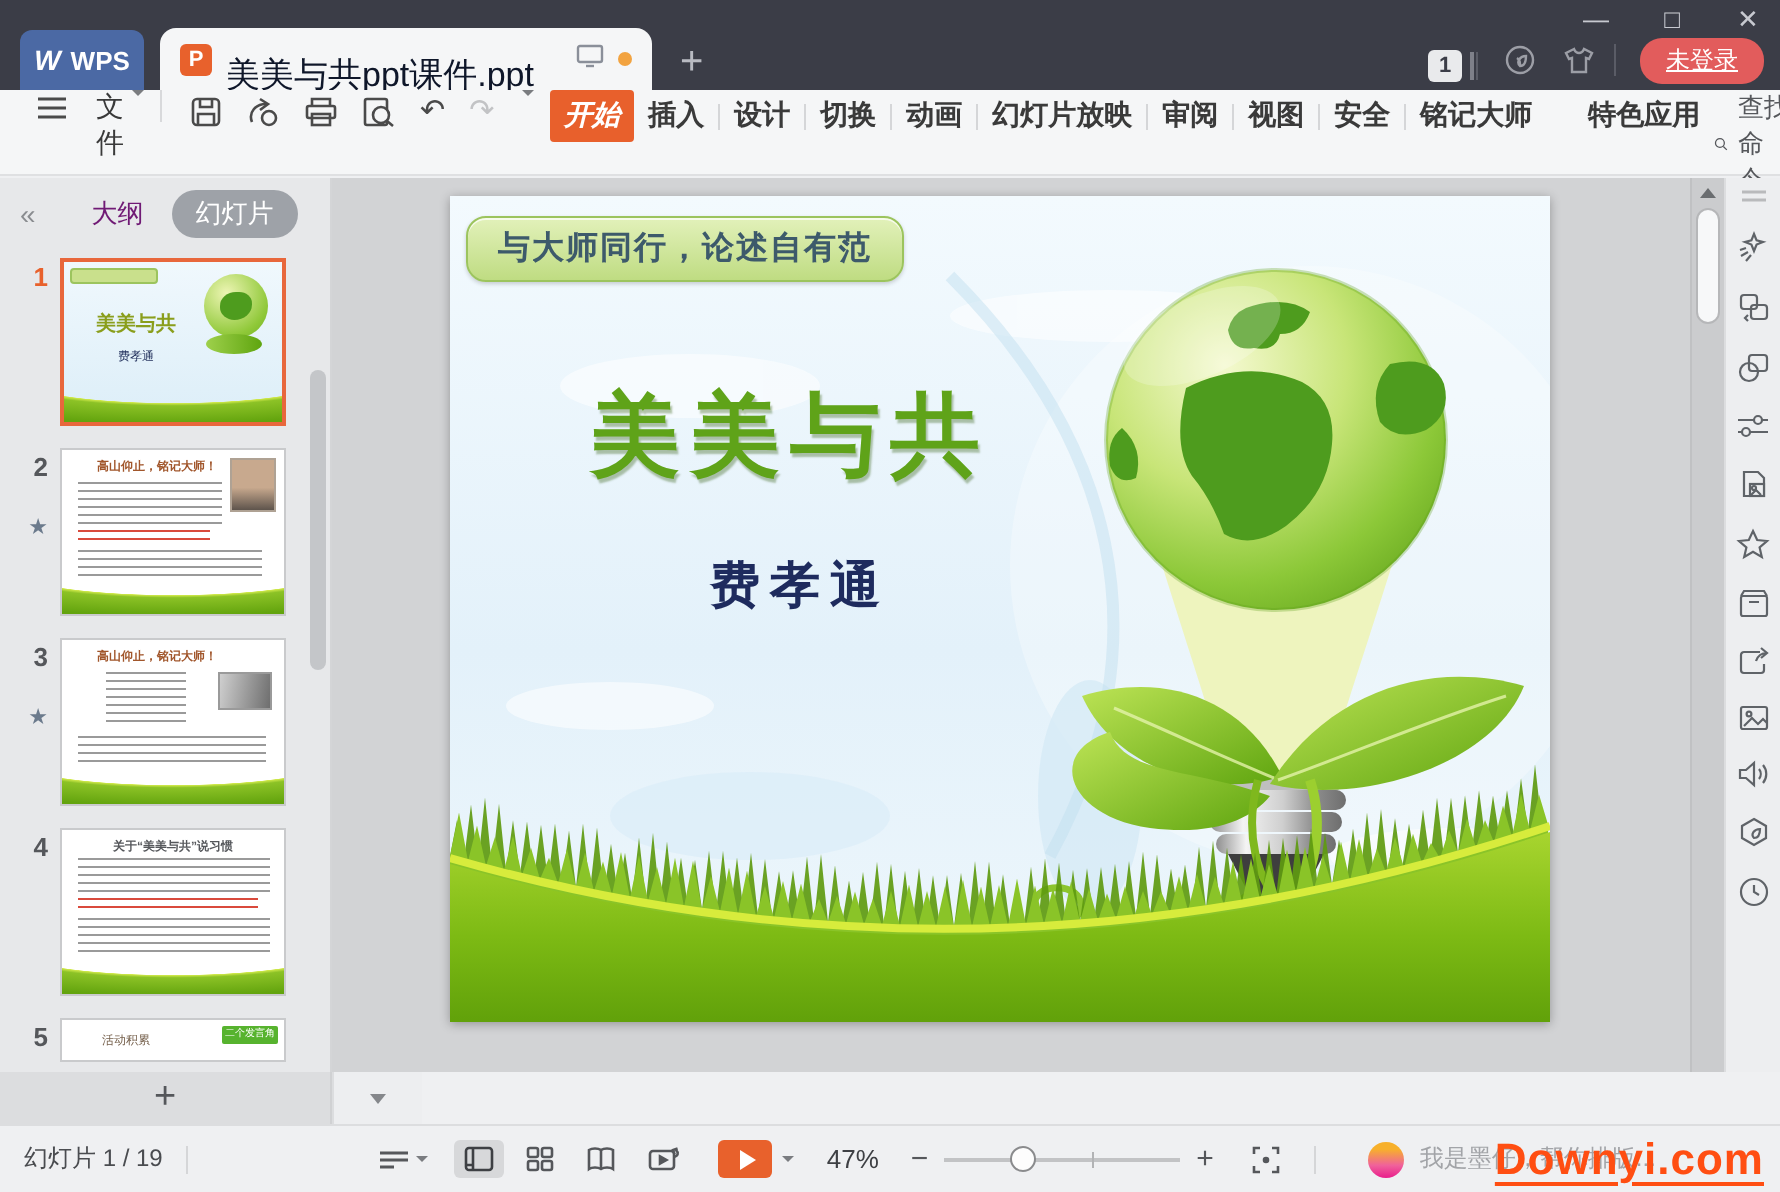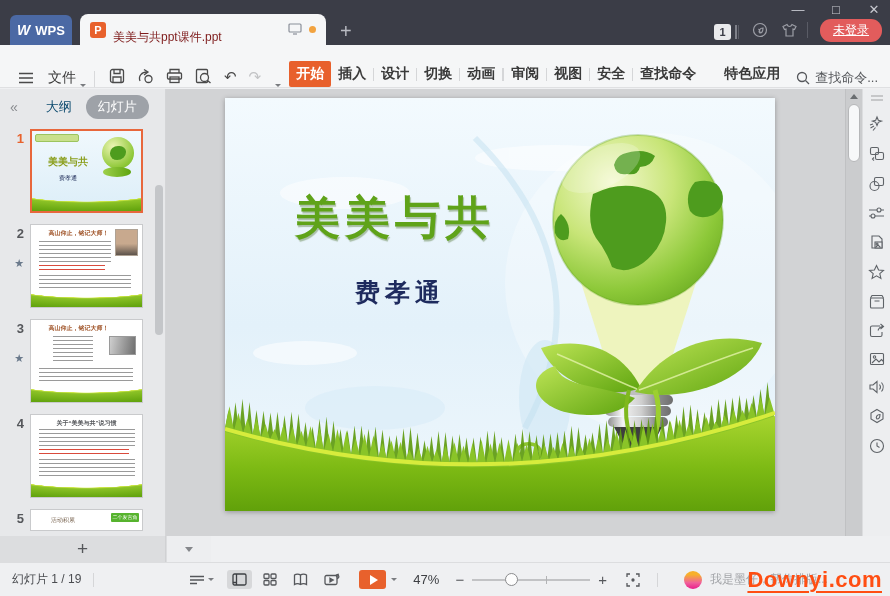--- a/index.html
+++ b/index.html
@@ -7,55 +7,55 @@
   .app { position:relative; width:890px; height:596px; background:#EFF0F2; }
 
   
   .titlebar { position:absolute; top:0; left:0; right:0; height:45px; background:#3B3D47; }
   .win-controls { position:absolute; top:2px; right:8px; display:flex; gap:22px; color:#C7C9D0; font-size:13px; }
   .win-controls span { cursor:default; width:16px; text-align:center; }
   .wps-tab { position:absolute; left:10px; bottom:0; width:62px; height:30px; background:#4B69A4; border-radius:6px 6px 0 0; display:flex; align-items:center; justify-content:center; gap:5px; color:#fff; font-size:13px; font-weight:bold; }
   .wps-logo { font-style:italic; font-weight:900; font-size:14px; }
   .doc-tab { position:absolute; left:80px; bottom:0; width:246px; height:31px; background:#F5F6F7; border-radius:8px 8px 0 0; display:flex; align-items:center; padding:0 10px; gap:7px; }
   .p-icon { width:16px; height:16px; border-radius:3px; background:#E8612C; color:#fff; font-size:11px; font-weight:bold; display:flex; align-items:center; justify-content:center; flex:none; }
-  .doc-title { color:#7f1d1d; font-size:12px; white-space:nowrap; overflow:hidden; flex:1;margin-top:16px; }
+  .doc-title { color:#0f172a; font-size:17px; white-space:nowrap; overflow:hidden; flex:1;margin-top:16px; }
   .unsaved-dot { width:7px; height:7px; border-radius:50%; background:#F2A340; flex:none; }
   .new-tab { position:absolute; left:340px; bottom:4px; color:#B9BBC2; font-size:20px; line-height:20px; }
   .tb-icons { position:absolute; right:92px; top:22px; display:flex; align-items:center; gap:13px; }
   .tabcount { width:17px; height:16px; background:#E9EAEC; border-radius:3px; color:#3B3D47; font-size:11px; font-weight:bold; display:flex; align-items:center; justify-content:center; }
   .tabcount-bars { width:4px; height:14px; border-left:2px solid #7E8089; border-right:1px solid #5A5C66; margin-left:-9px; }
   .tb-divider { position:absolute; right:82px; top:22px; width:1px; height:16px; background:#5A5C66; }
   .login-btn { position:absolute; right:8px; top:19px; background:#E25C5C; color:#fff; font-size:12px; padding:3px 13px; border-radius:11px;text-decoration:underline; }
 
   
-  .ribbon { position:absolute; top:45px; left:0; right:0; height:43px; background:#F5F6F7; border-bottom:1px solid #DFE0E2; display:flex; align-items:flex-end; padding:0 12px; color:#3A3A3A; }
+  .ribbon { position:absolute; top:45px; left:0; right:0; height:43px; background:#F5F6F7; border-bottom:1px solid #DFE0E2; display:flex; align-items:flex-start; padding:0 12px; color:#3A3A3A; }
   .ribbon svg { display:block; }
   .file-label { font-size:14px; margin:0 4px 0 8px; }
   .rb-sep { width:1px; height:16px; background:#D8D9DB; margin:0 8px; flex:none; }
   .rb-ico { padding:3px 6px; flex:none; color:#4A4A4A; }
   .rb-ico.disabled { color:#C2C3C5; }
   .glyph { font-size:15px; line-height:15px; }
   .caret { width:0; height:0; border-left:4px solid transparent; border-right:4px solid transparent; border-top:4px solid #7A7C80; }
   .caret.sm { border-left-width:3px; border-right-width:3px; border-top-width:3px; }
   .rtabs { display:flex; align-items:center; margin-left:4px; }
   .rtab { font-size:14px; padding:4px 7px; white-space:nowrap;font-weight:bold; }
-  .rtab.active { background:#E8602C; color:#fff; border-radius:2px; font-weight:bold; }
+  .rtab.active { background:#E8602C; color:#fff; border-radius:2px; font-weight:bold;font-style:italic; }
   .rtab-sep { width:1px; height:13px; background:#D5D6D8; }
   .rtab.assist { margin-left:14px; }
   .rb-right { margin-left:auto; display:flex; align-items:center; gap:14px; color:#55575B; }
   .find-box { display:flex; align-items:center; gap:5px; font-size:13px; color:#55575B; }
 
   
   .main { position:absolute; top:89px; left:0; right:0; height:447px; display:flex; }
 
   
   .sidebar { width:166px; flex:none; background:#E7E8EA; border-right:1px solid #D4D5D7; position:relative; }
   .sb-header { height:36px; display:flex; align-items:center; padding:0 10px; }
   .sb-collapse { color:#8A8C90; font-size:14px; }
-  .sb-outline { margin-left:28px; font-size:13px; color:#0c4a6e; }
+  .sb-outline { margin-left:28px; font-size:13px; color:#701a75; }
   .sb-slides-pill { margin-left:14px; background:#9EA2A8; color:#fff; font-size:13px; padding:3px 12px; border-radius:12px; }
   .thumbs { position:absolute; top:36px; bottom:0; left:0; right:0; overflow:hidden; padding-top:4px; }
   .trow { display:flex; margin-bottom:11px; }
   .tgutter { width:30px; flex:none; display:flex; flex-direction:column; align-items:flex-end; padding:2px 6px 0 0; }
   .tnum { font-size:13px; font-weight:bold; color:#55575B; }
   .tnum.sel { color:#E8612C; }
   .tstar { margin-top:16px; font-size:11px; color:#6B7A8C; }
   .tbox { width:113px; height:84px; background:#fff; border:1px solid #C9CACC; position:relative; overflow:hidden; flex:none; }
   .tbox.sel { border:2px solid #E8673C; }
   .t-grass { position:absolute; bottom:0; left:0; right:0; height:15px; background:radial-gradient(130% 160% at 50% -55%, rgba(0,0,0,0) 57%, #CFE84A 58%, #8CC226 63%, #63A40E 100%); }
@@ -208,28 +208,29 @@
     <div class="rtabs">
       <span class="rtab active">开始</span>
       <span class="rtab">插入</span>
       <span class="rtab-sep"></span>
       <span class="rtab">设计</span>
       <span class="rtab-sep"></span>
       <span class="rtab">切换</span>
       <span class="rtab-sep"></span>
       <span class="rtab">动画</span>
       <span class="rtab-sep"></span>
+      <span class="rtab">幻灯片放映</span>
       <span class="rtab-sep"></span>
       <span class="rtab">审阅</span>
       <span class="rtab-sep"></span>
       <span class="rtab">视图</span>
       <span class="rtab-sep"></span>
       <span class="rtab">安全</span>
       <span class="rtab-sep"></span>
-      <span class="rtab">查找命令</span>
+      <span class="rtab">铭记大师</span>
       <span class="rtab assist">特色应用</span>
     </div>
 
     <div class="rb-right">
       <span class="find-box">
         <svg width="14" height="14" viewBox="0 0 14 14" fill="none" stroke="#55575B" stroke-width="1.3">
             <circle cx="6" cy="6" r="4.5"></circle>
             <path d="M9.5 9.5 13 13"></path>
           </svg>
         <span>查找命令...</span>
@@ -389,20 +390,21 @@
               <path d="M428 350 C 450 374 472 378 494 366"></path>
               <path d="M413 356 C 402 384 372 394 342 389"></path>
             </g>
           </g>
 
           <path id="grass-back" fill="#5E9A10" opacity=".92" d="M0 330.0 L3.5 312.0 L7.0 332.0 L10.5 304.3 L14.0 333.9 L17.5 300.8 L21.0 335.7 L24.5 303.9 L28.0 337.5 L31.5 312.1 L35.0 339.2 L38.5 312.8 L42.0 340.9 L45.5 314.4 L49.0 342.5 L52.5 313.8 L56.0 344.1 L59.5 317.2 L63.0 345.6 L66.5 313.7 L70.0 347.1 L73.5 315.8 L77.0 348.5 L80.5 323.9 L84.0 349.8 L87.5 328.4 L91.0 351.1 L94.5 320.8 L98.0 352.3 L101.5 318.4 L105.0 353.5 L108.5 322.8 L112.0 354.6 L115.5 330.9 L119.0 355.7 L122.5 331.9 L126.0 356.7 L129.5 327.4 L133.0 357.7 L136.5 327.4 L140.0 358.6 L143.5 330.8 L147.0 359.4 L150.5 328.4 L154.0 360.2 L157.5 331.5 L161.0 360.9 L164.5 337.6 L168.0 361.6 L171.5 337.1 L175.0 362.2 L178.5 330.2 L182.0 362.8 L185.5 329.0 L189.0 363.3 L192.5 334.6 L196.0 363.7 L199.5 342.3 L203.0 364.1 L206.5 337.9 L210.0 364.5 L213.5 332.9 L217.0 364.8 L220.5 333.9 L224.0 365.0 L227.5 337.4 L231.0 365.2 L234.5 336.0 L238.0 365.3 L241.5 339.6 L245.0 365.4 L248.5 339.5 L252.0 365.4 L255.5 338.4 L259.0 365.3 L262.5 332.5 L266.0 365.2 L269.5 332.7 L273.0 365.1 L276.5 339.1 L280.0 364.8 L283.5 344.6 L287.0 364.6 L290.5 335.4 L294.0 364.2 L297.5 331.1 L301.0 363.9 L304.5 333.3 L308.0 363.4 L311.5 336.9 L315.0 362.9 L318.5 336.1 L322.0 362.4 L325.5 335.5 L329.0 361.8 L332.5 333.9 L336.0 361.1 L339.5 332.5 L343.0 360.4 L346.5 327.8 L350.0 359.6 L353.5 329.1 L357.0 358.8 L360.5 336.2 L364.0 357.9 L367.5 334.3 L371.0 357.0 L374.5 325.4 L378.0 356.0 L381.5 322.3 L385.0 354.9 L388.5 325.8 L392.0 353.8 L395.5 329.1 L399.0 352.7 L402.5 328.2 L406.0 351.4 L409.5 321.9 L413.0 350.2 L416.5 320.9 L420.0 348.8 L423.5 319.6 L427.0 347.4 L430.5 316.0 L434.0 346.0 L437.5 318.3 L441.0 344.5 L444.5 321.8 L448.0 342.9 L451.5 316.4 L455.0 341.3 L458.5 308.3 L462.0 339.7 L465.5 306.5 L469.0 338.0 L472.5 311.1 L476.0 336.2 L479.5 313.9 L483.0 334.3 L486.5 306.7 L490.0 332.5 L493.5 300.9 L497.0 330.5 L500.5 300.9 L504.0 328.5 L507.5 299.6 L511.0 326.5 L514.5 297.1 L518.0 324.4 L521.5 299.7 L525.0 322.2 L528.5 297.1 L532.0 320.0 L535.5 291.1 L539.0 317.7 L542.5 284.1 L546.0 315.4 L550 413 L0 413 Z"></path>
           <path id="grass-front" fill="#8AC428" d="M0 330.0 L4.5 308.3 L9.0 332.5 L13.5 314.7 L18.0 334.9 L22.5 320.5 L27.0 337.2 L31.5 319.9 L36.0 339.5 L40.5 325.9 L45.0 341.6 L49.5 330.9 L54.0 343.7 L58.5 326.4 L63.0 345.6 L67.5 328.2 L72.0 347.5 L76.5 332.7 L81.0 349.2 L85.5 328.0 L90.0 350.9 L94.5 329.5 L99.0 352.5 L103.5 335.5 L108.0 354.0 L112.5 330.9 L117.0 355.4 L121.5 332.4 L126.0 356.7 L130.5 339.9 L135.0 357.9 L139.5 335.8 L144.0 359.1 L148.5 337.3 L153.0 360.1 L157.5 345.0 L162.0 361.0 L166.5 342.5 L171.0 361.9 L175.5 343.8 L180.0 362.6 L184.5 351.4 L189.0 363.3 L193.5 349.9 L198.0 363.9 L202.5 347.7 L207.0 364.3 L211.5 351.3 L216.0 364.7 L220.5 347.4 L225.0 365.0 L229.5 344.2 L234.0 365.2 L238.5 347.5 L243.0 365.3 L247.5 345.1 L252.0 365.4 L256.5 341.7 L261.0 365.3 L265.5 345.2 L270.0 365.1 L274.5 344.5 L279.0 364.9 L283.5 341.2 L288.0 364.5 L292.5 344.8 L297.0 364.1 L301.5 345.9 L306.0 363.6 L310.5 342.7 L315.0 362.9 L319.5 346.2 L324.0 362.2 L328.5 348.7 L333.0 361.4 L337.5 345.1 L342.0 360.5 L346.5 347.5 L351.0 359.5 L355.5 347.6 L360.0 358.4 L364.5 340.1 L369.0 357.2 L373.5 339.0 L378.0 356.0 L382.5 340.3 L387.0 354.6 L391.5 332.6 L396.0 353.2 L400.5 331.3 L405.0 351.6 L409.5 334.1 L414.0 350.0 L418.5 326.7 L423.0 348.2 L427.5 325.4 L432.0 346.4 L436.5 329.9 L441.0 344.5 L445.5 322.8 L450.0 342.5 L454.5 321.5 L459.0 340.4 L463.5 326.3 L468.0 338.2 L472.5 320.5 L477.0 335.9 L481.5 318.9 L486.0 333.5 L490.5 323.5 L495.0 331.1 L499.5 317.0 L504.0 328.5 L508.5 311.3 L513.0 325.9 L517.5 312.0 L522.0 323.1 L526.5 304.8 L531.0 320.3 L535.5 298.7 L540.0 317.4 L544.5 299.2 L549.0 314.3 L550 413 L0 413 Z"></path>
           <path d="M0 334 Q270 412 550 318 L550 413 L0 413 Z" fill="url(#grassG)"></path>
           <path d="M0 331 Q270 409 550 315" fill="none" stroke="#D7EC3C" stroke-width="4"></path>
         </svg>
+        <div class="s-badge">与大师同行，论述自有范</div>
         <div class="s-title">美美与共</div>
         <div class="s-sub">费孝通</div>
       </div>
     </div>
 
     <div class="vscroll">
       <div class="vs-up"></div>
       <div class="vs-thumb"></div>
     </div>
 

